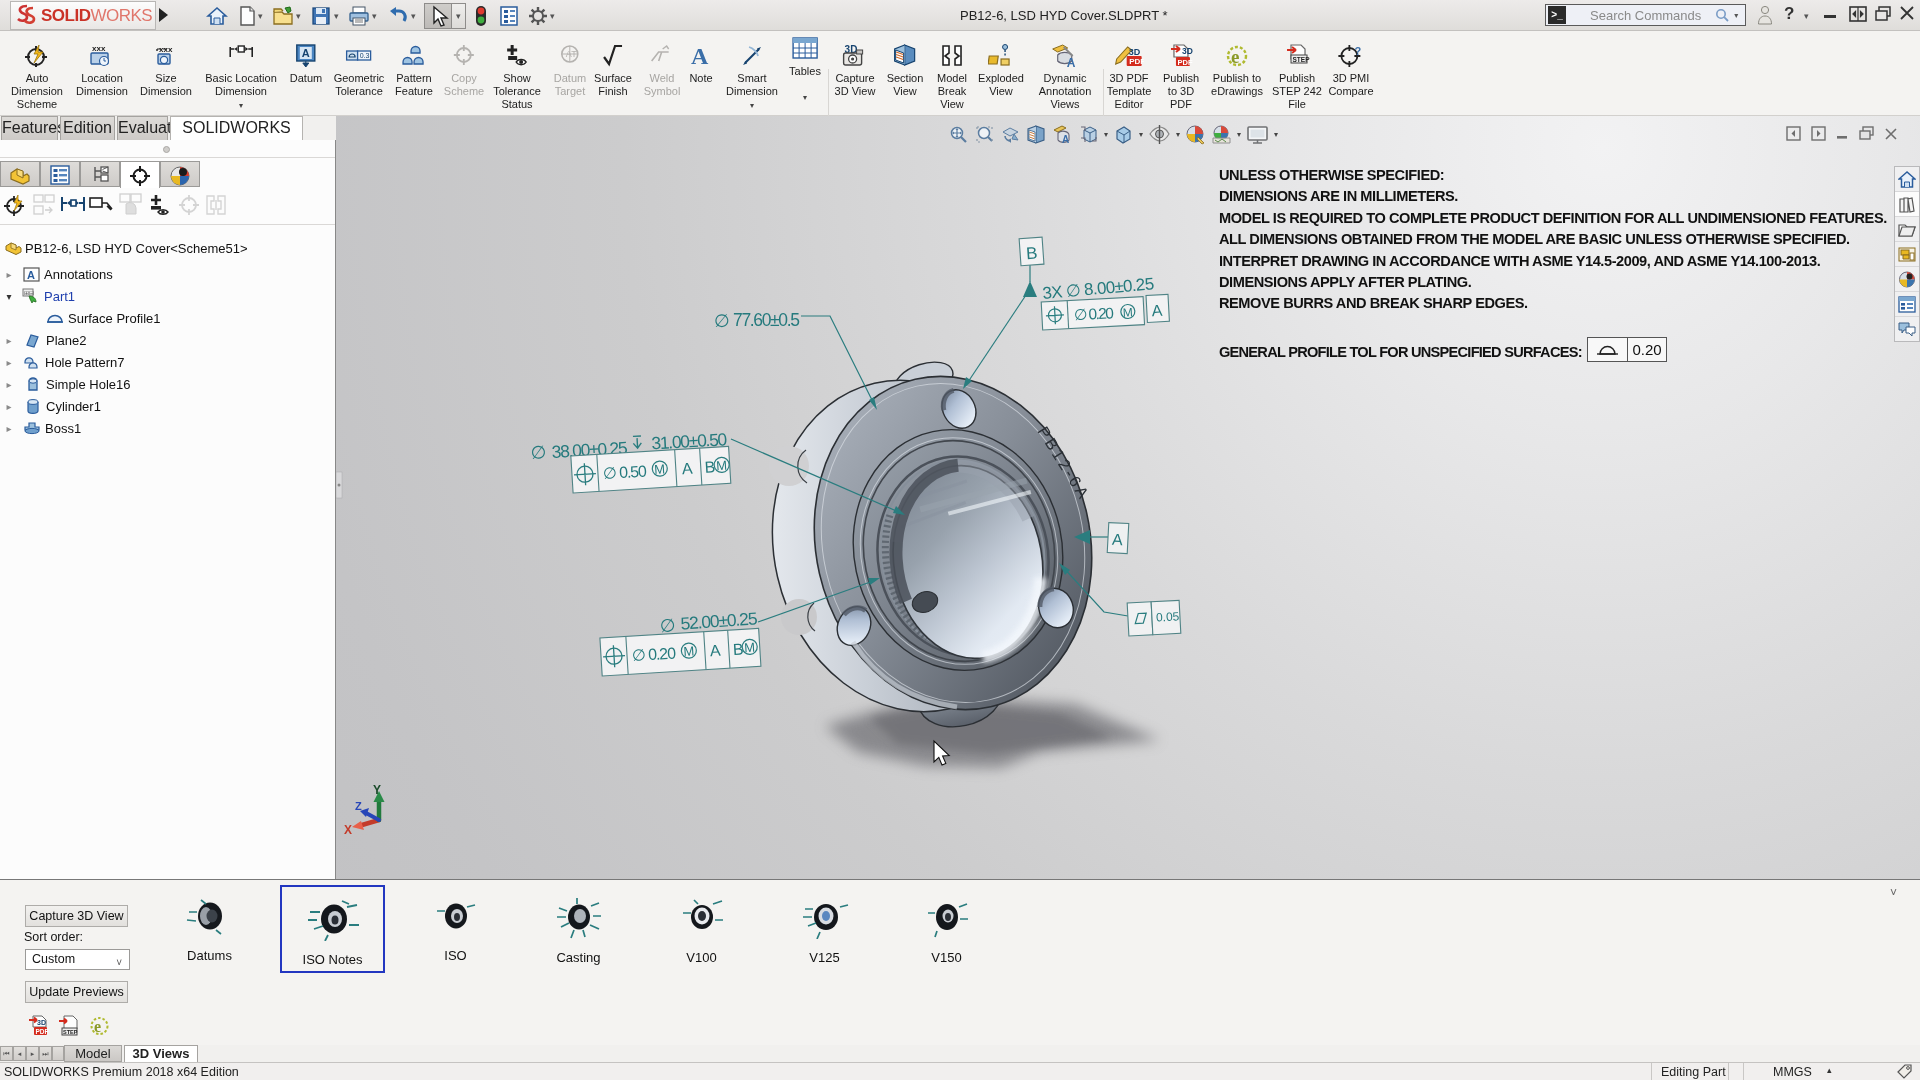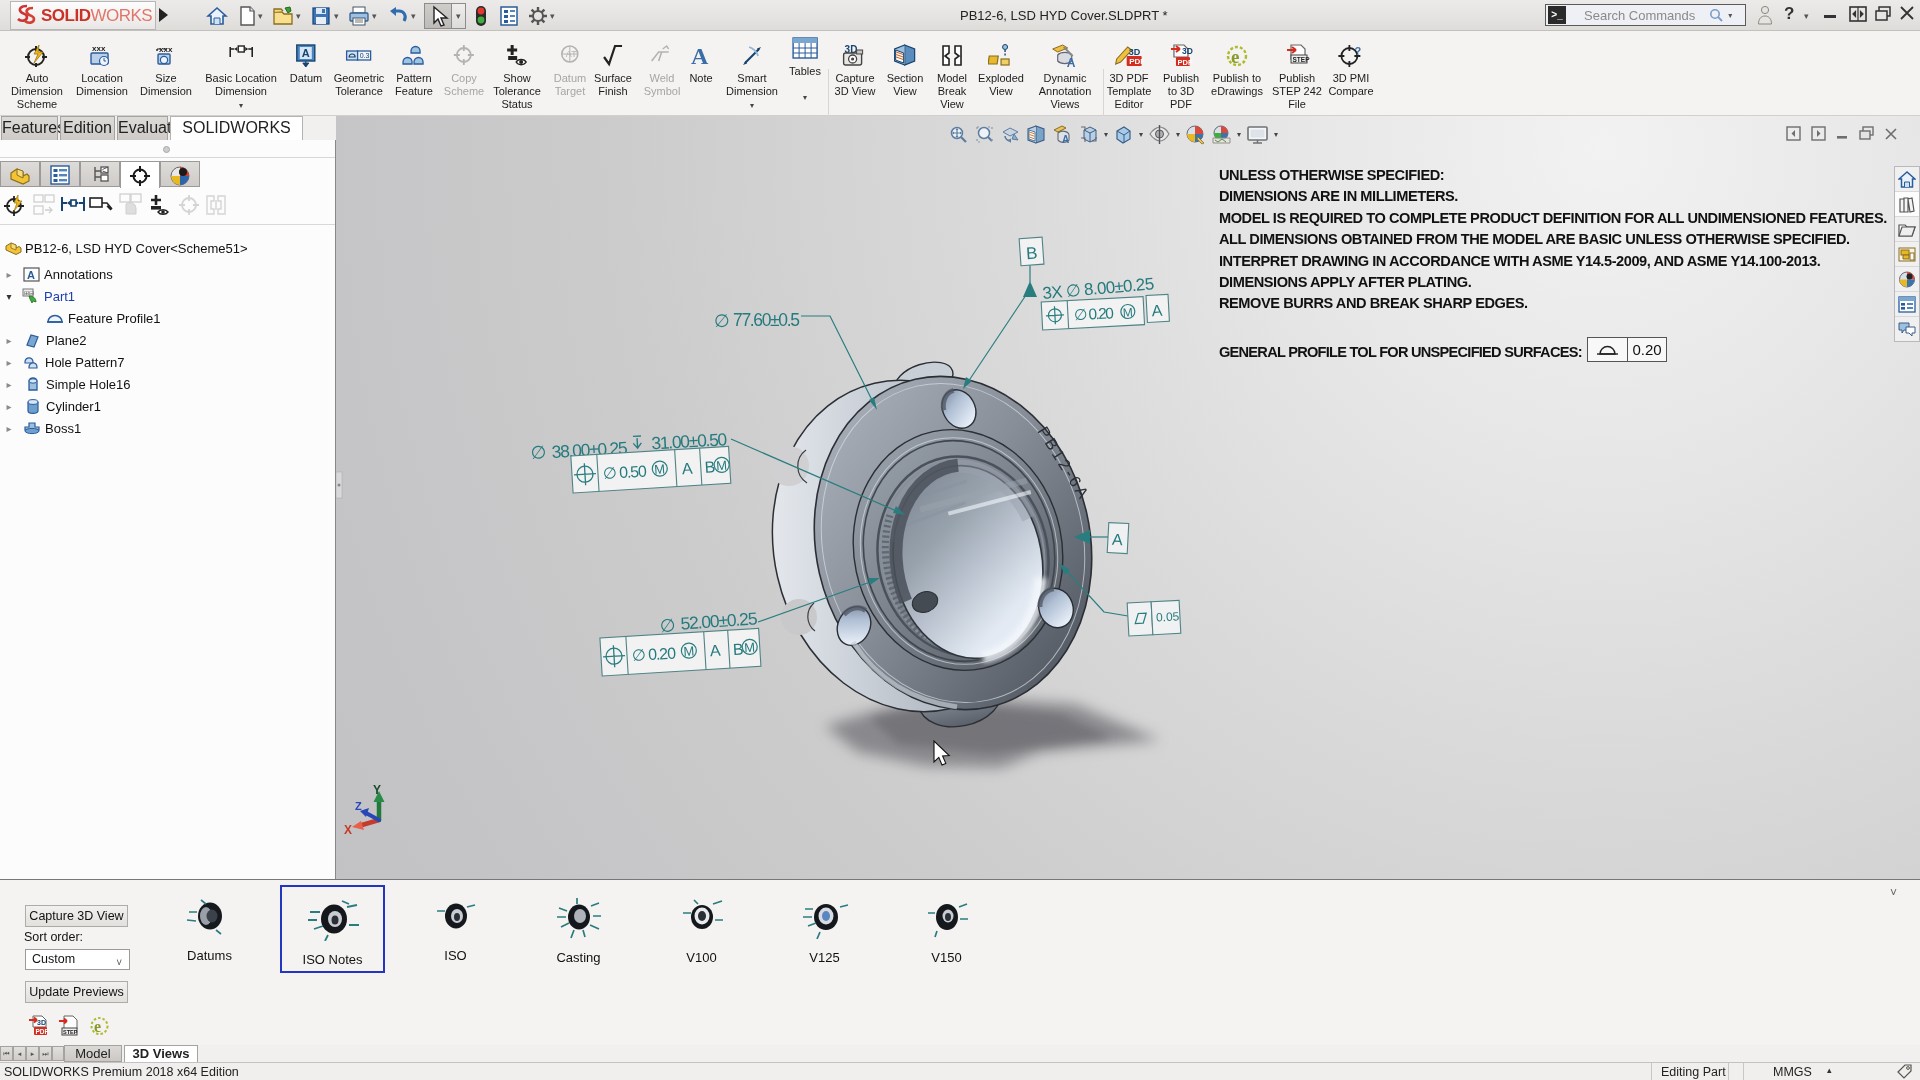--- a/index.html
+++ b/index.html
@@ -124,21 +124,21 @@
   <svg class="abs tbico" style="left:527px" viewBox="0 0 22 22">
       <circle cx="11" cy="11" r="5" fill="none" stroke="#555" stroke-width="2"></circle>
       <g stroke="#555" stroke-width="2.4">
         <path d="M11 2v4M11 16v4M2 11h4M16 11h4M4.6 4.6l2.8 2.8M14.6 14.6l2.8 2.8M17.4 4.6l-2.8 2.8M7.4 14.6l-2.8 2.8"></path>
       </g>
     </svg>
   <div class="abs chev" style="left:550px">▾</div>
   <div id="titletext" class="abs">PB12-6, LSD HYD Cover.SLDPRT *</div>
   <div id="searchbox" class="abs">
     <div style="width:18px;height:18px;background:#2a2a2a;margin-left:2px;color:#fff;font-size:10px;font-weight:bold;text-align:center;line-height:18px">&gt;_</div>
-    <span style="font-size:13px;color:#8a8a8a;margin-left:18px">Search Commands</span>
+    <span style="font-size:13px;color:#8a8a8a;margin-left:24px">Search Commands</span>
     <svg width="15" height="15" viewBox="0 0 15 15" style="margin-left:14px">
         <circle cx="6" cy="6" r="4.2" fill="none" stroke="#7a9cc6" stroke-width="1.6"></circle>
         <path d="M9.2 9.2 13 13" stroke="#7a9cc6" stroke-width="1.8"></path>
       </svg>
     <span style="color:#555;font-size:8px;margin-left:4px">▾</span>
   </div>
   <svg class="abs" style="left:1757px;top:5px" width="16" height="20" viewBox="0 0 16 20">
       <circle cx="8" cy="5" r="3.6" fill="#e6e4e0" stroke="#8a8880"></circle>
       <path d="M1.5 19c0-5 2.5-8 6.5-8s6.5 3 6.5 8z" fill="#e6e4e0" stroke="#8a8880"></path>
     </svg>
@@ -402,21 +402,21 @@
           <text x="2" y="7" font-size="6" fill="#555">⊞⊟</text>
           <path d="M7 8c4 0 7 2 7 6l-3-1-1 2-2-4z" fill="#3fae3f" stroke="#1f6b1a" stroke-width="0.8"></path>
         </svg>
         <span style="margin-left:4px;color:#1f3fae">Part1</span>
       </div>
     <div class="trow" style="left:46px;top:167px">
         <svg width="18" height="14" viewBox="0 0 18 14">
           <path d="M2 11a7 6.5 0 0 1 14 0z" fill="#eef4fb" stroke="#2a5c9c" stroke-width="1.5"></path>
           <path d="M1 11h16" stroke="#2a5c9c" stroke-width="1.5"></path>
         </svg>
-        <span style="margin-left:4px">Feature Profile1</span>
+        <span style="margin-left:4px">Surface Profile1</span>
       </div>
     <div class="trow" style="left:4px;top:189px">
         <span class="texp">▸</span>
         <svg width="17" height="15" viewBox="0 0 17 15" style="margin-left:8px">
           <path d="M3 12 7 2l7 2-4 10z" fill="#7aa7d0" stroke="#2a5c9c" stroke-width="1.2"></path>
         </svg>
         <span style="margin-left:5px">Plane2</span>
       </div>
     <div class="trow" style="left:4px;top:211px">
         <span class="texp">▸</span>

